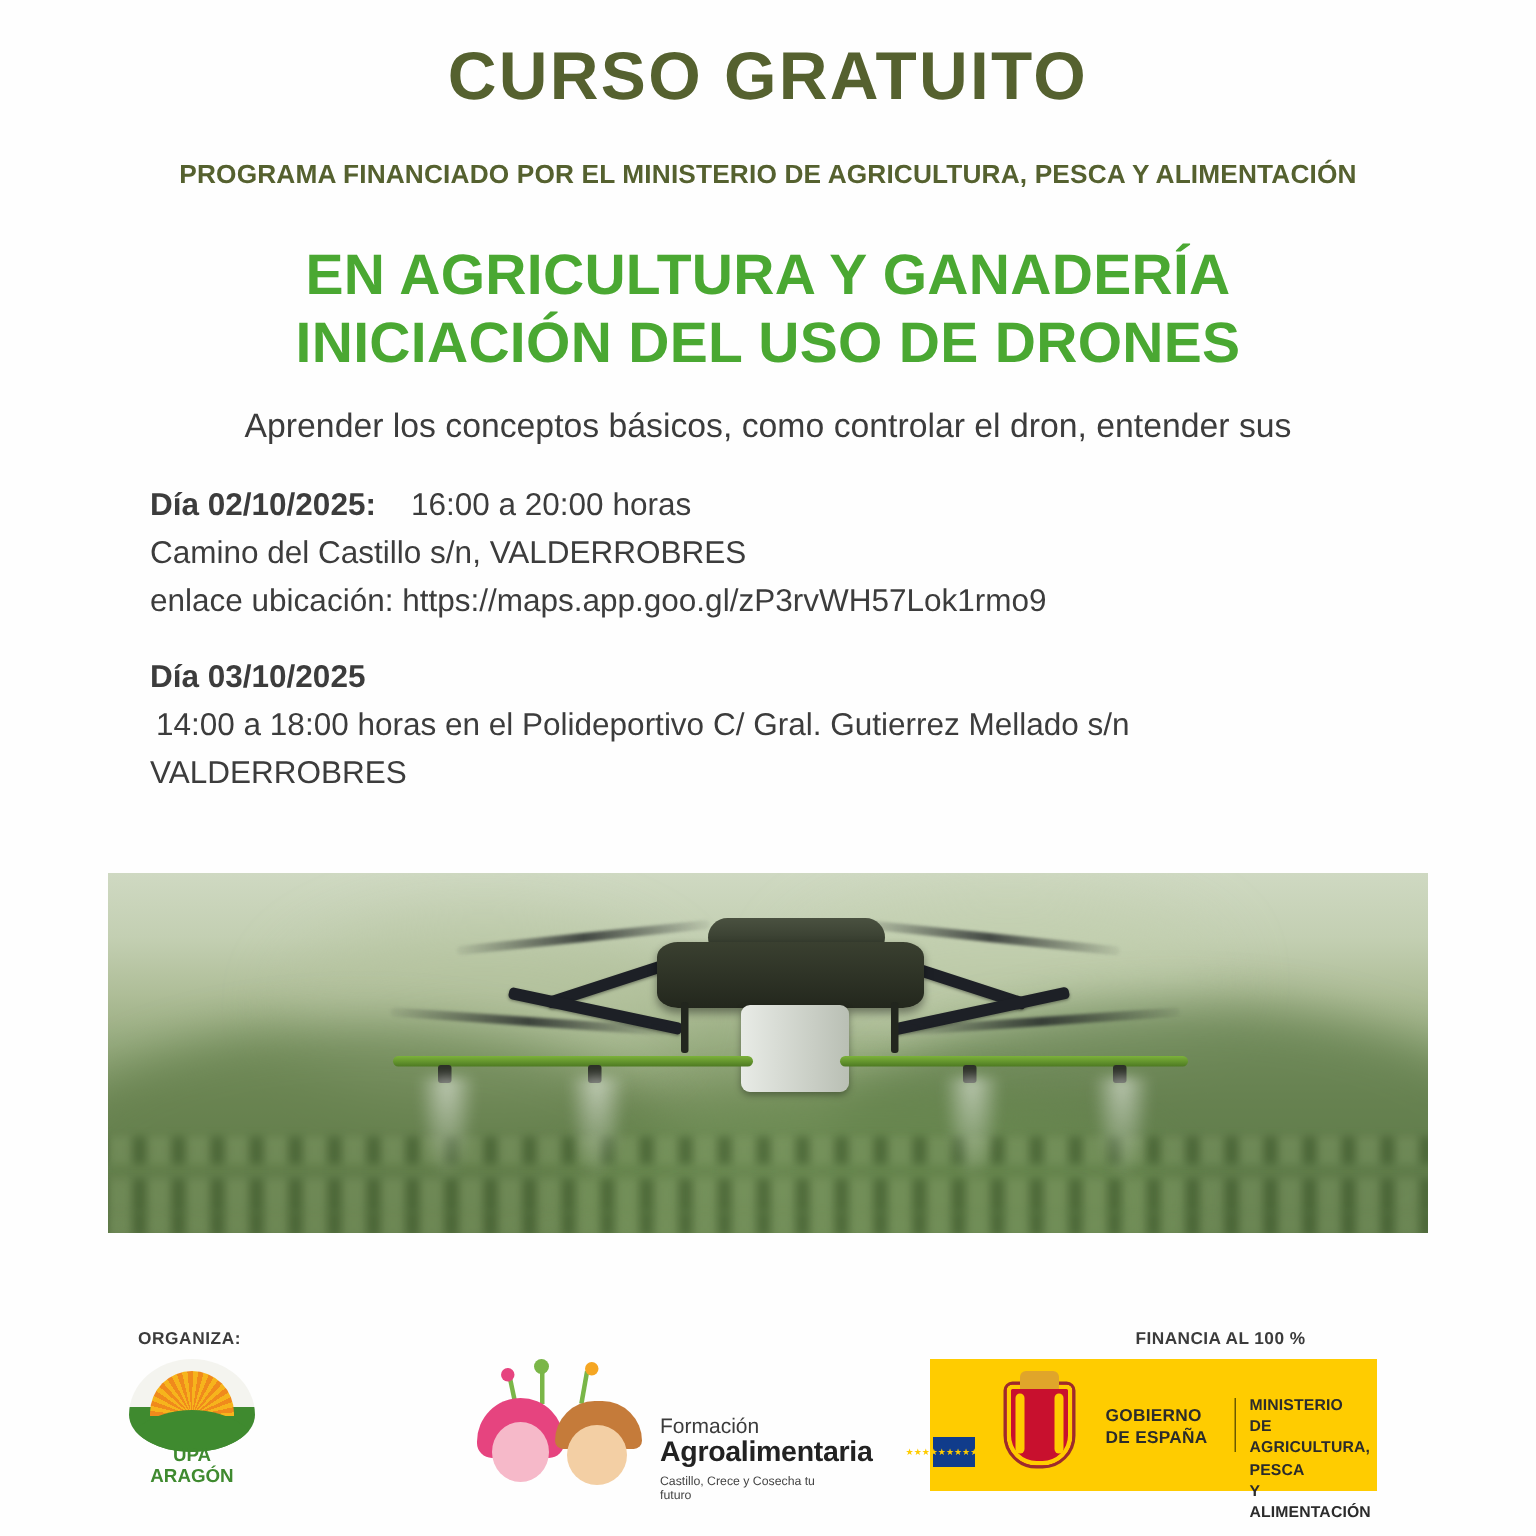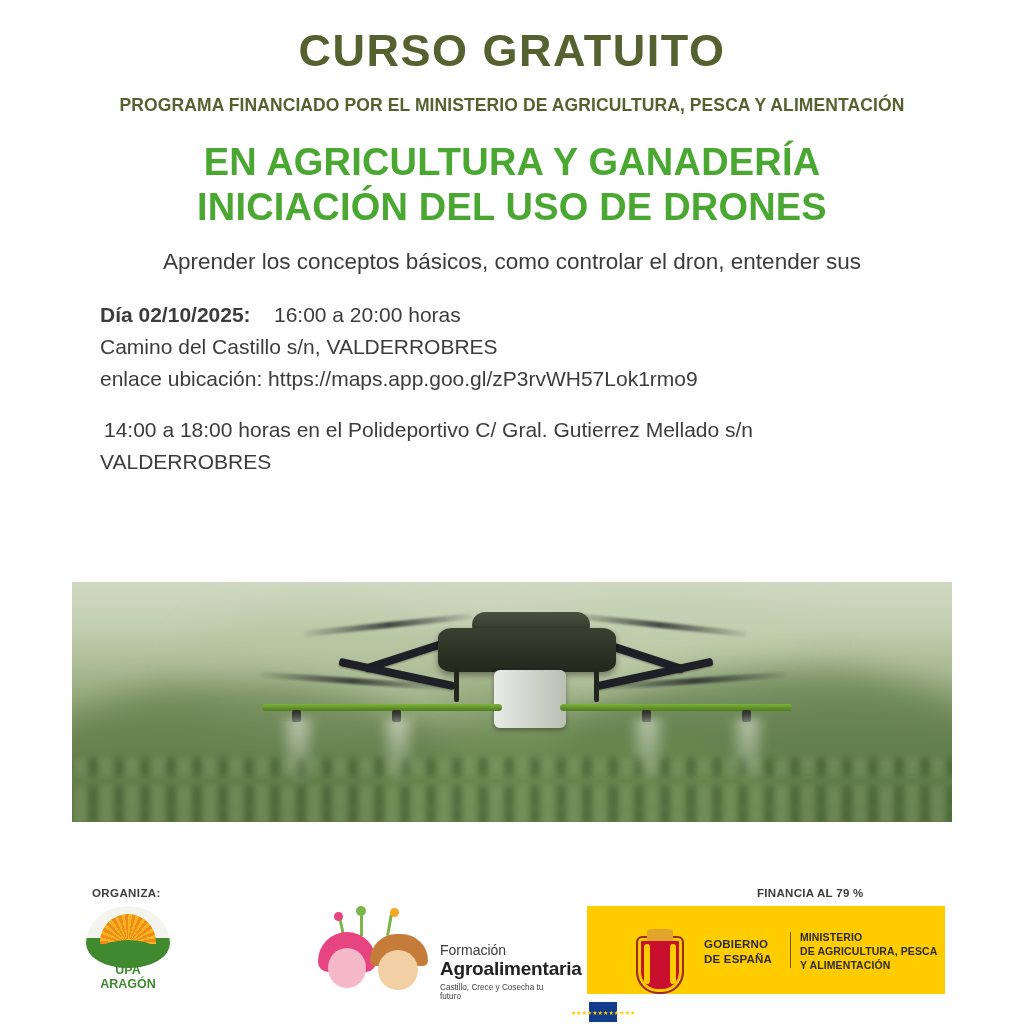--- a/index.html
+++ b/index.html
@@ -31,21 +31,21 @@
     margin: 0;
     padding-top: 27px;
     line-height: 1.05;
   }
   .subtitle-program {
     text-align: center;
     font-size: 17.5px;
     font-weight: bold;
     letter-spacing: 0.1px;
     color: #55612f;
-    margin: 2px;
+    margin: 13px;
     padding-top: 19px;
   }
   .course-title {
     text-align: center;
     font-size: 38px;
     font-weight: bold;
     color: #4aa832;
     line-height: 1.17;
     margin: 0;
     padding-top: 22px;
@@ -329,27 +329,27 @@
     width: 120px;
     margin-top: 12px;
   }
   .fa-line1 { font-size: 14px; color: #3b3b3b; }
   .fa-line2 { font-size: 19px; font-weight: bold; color: #222; letter-spacing: -0.2px; }
   .fa-line3 { font-size: 8.2px; color: #444; margin-top: 3px; }
 
   
   .gob {
     position: absolute;
-    left: 587px;
+    left: 620px;
     top: 26px;
-    width: 358px;
+    width: 298px;
     height: 88px;
     background: #ffcc00;
     display: flex;
-    align-items: flex-end;
+    align-items: center;
   }
   .gob-flag {
     width: 34px;
     background: linear-gradient(to bottom, #c8102e 0 25%, #ffcc00 25% 75%, #c8102e 75% 100%);
     position: relative;
   }
   .gob-eu {
     position: absolute;
     left: 2px; top: 8px;
     width: 28px; height: 20px;
@@ -442,20 +442,21 @@
       <span>&nbsp;&nbsp;</span>
       <span>16:00 a 20:00 horas</span>
     </div>
     <div class="row">Camino del Castillo s/n, VALDERROBRES</div>
     <div class="row">enlace ubicación: https://maps.app.goo.gl/zP3rvWH57Lok1rmo9</div>
   </div>
 
   <div class="block-gap"></div>
 
   <div class="details details-2">
+    <div class="row day">Día 03/10/2025</div>
     <div class="row indent">14:00 a 18:00 horas  en el Polideportivo  C/ Gral. Gutierrez Mellado s/n</div>
     <div class="row">VALDERROBRES</div>
   </div>
 
   <div class="photo-wrap">
     <div class="photo-sky"></div>
     <div class="blur-hill hill-d"></div>
     <div class="blur-hill hill-e"></div>
     <div class="blur-hill hill-a"></div>
     <div class="blur-hill hill-b"></div>
@@ -494,21 +495,21 @@
       <div class="mist" style="left:36px;"></div>
       <div class="mist" style="left:136px;"></div>
       <div class="mist" style="left:386px;"></div>
       <div class="mist" style="left:486px;"></div>
     </div>
   </div>
 
 
   <div class="footer">
     <div class="organiza-label">ORGANIZA:</div>
-    <div class="financia-label">FINANCIA AL 79 %</div>
+    <div class="financia-label">FINANCIA AL 100 %</div>
 
     <div class="upa">
       <div class="upa-disc">
         <div class="upa-sun"></div>
         <div class="upa-green"></div>
       </div>
       <div class="upa-text">
         <div>UPA</div>
         <div>ARAGÓN</div>
       </div>

